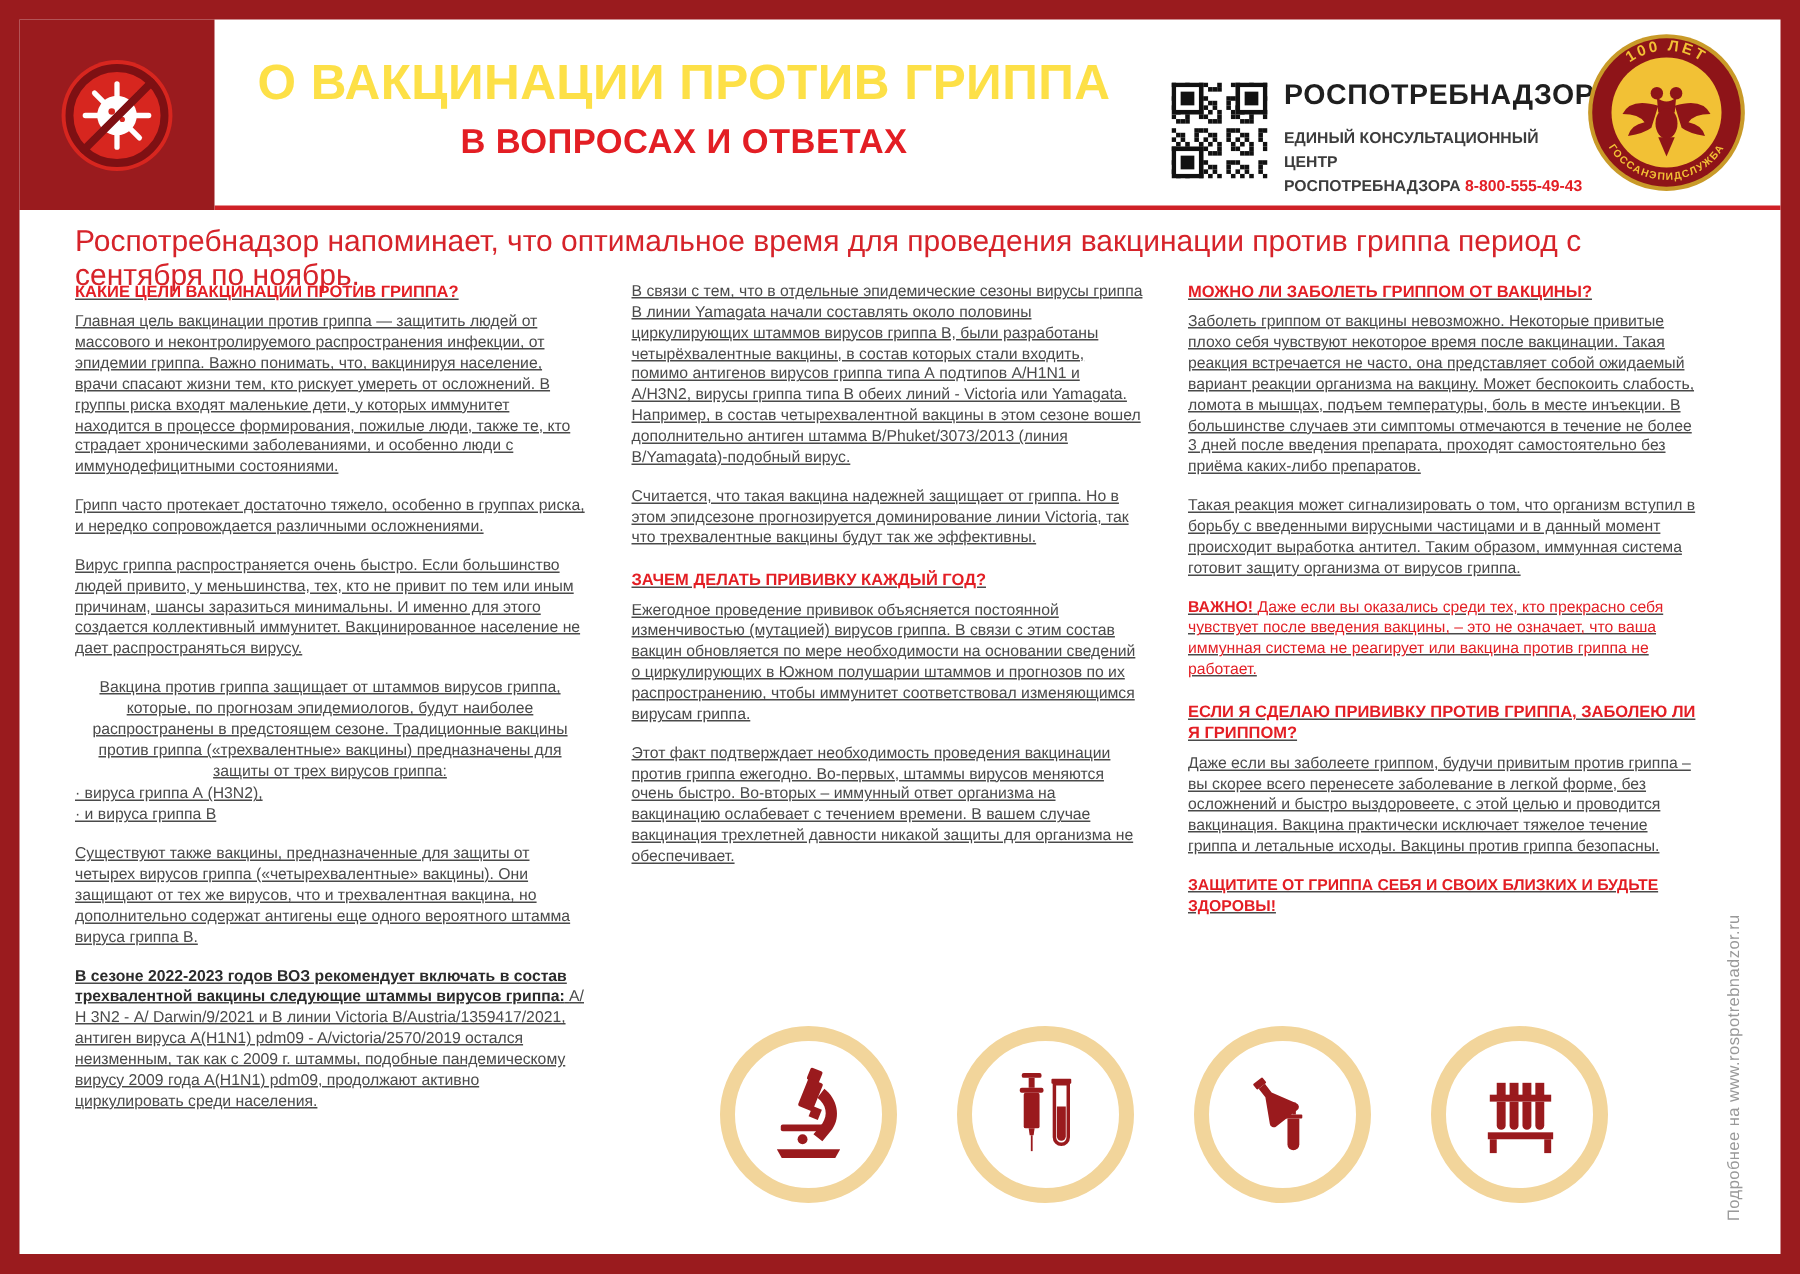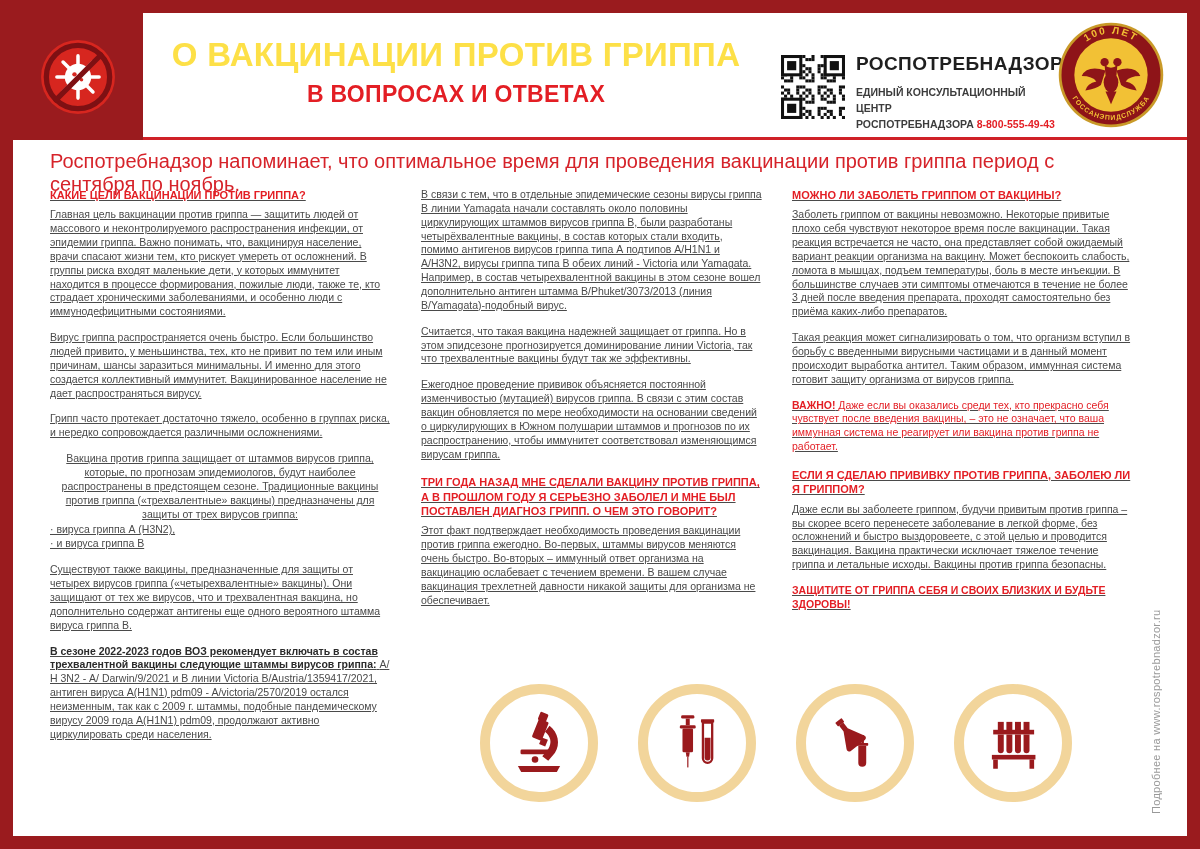--- a/index.html
+++ b/index.html
@@ -289,35 +289,35 @@
     </svg>
   </div>
 
   <div class="rule"></div>
 
   <p class="intro">Роспотребнадзор напоминает, что оптимальное время для проведения вакцинации против гриппа период с сентября по ноябрь.</p>
 
   <section class="col c1">
     <h3>КАКИЕ ЦЕЛИ ВАКЦИНАЦИИ ПРОТИВ ГРИППА?</h3>
     <p>Главная цель вакцинации против гриппа — защитить людей от массового и неконтролируемого распространения инфекции, от эпидемии гриппа. Важно понимать, что, вакцинируя население, врачи спасают жизни тем, кто рискует умереть от осложнений. В группы риска входят маленькие дети, у которых иммунитет находится в процессе формирования, пожилые люди, также те, кто страдает хроническими заболеваниями, и особенно люди с иммунодефицитными состояниями.</p>
+    <p>Грипп часто протекает достаточно тяжело, особенно в группах риска, и нередко сопровождается различными осложнениями.</p>
     <p>Вирус гриппа распространяется очень быстро. Если большинство людей привито, у меньшинства, тех, кто не привит по тем или иным причинам, шансы заразиться минимальны. И именно для этого создается коллективный иммунитет. Вакцинированное население не дает распространяться вирусу.</p>
-    <p>Грипп часто протекает достаточно тяжело, особенно в группах риска, и нередко сопровождается различными осложнениями.</p>
     <p class="mb0">Вакцина против гриппа защищает от штаммов вирусов гриппа, которые, по прогнозам эпидемиологов, будут наиболее распространены в предстоящем сезоне. Традиционные вакцины против гриппа («трехвалентные» вакцины) предназначены для защиты от трех вирусов гриппа:</p>
     <div class="li">· вируса гриппа А (H3N2),</div>
     <div class="li liend">· и вируса гриппа В</div>
     <p>Существуют также вакцины, предназначенные для защиты от четырех вирусов гриппа («четырехвалентные» вакцины). Они защищают от тех же вирусов, что и трехвалентная вакцина, но дополнительно содержат антигены еще одного вероятного штамма вируса гриппа В.</p>
     <p><strong class="dark">В сезоне 2022-2023 годов ВОЗ рекомендует включать в состав трехвалентной вакцины следующие штаммы вирусов гриппа:</strong>
        <span>А/Н 3N2 - А/ Darwin/9/2021 и В линии Victoria B/Austria/1359417/2021, антиген вируса A(H1N1) pdm09 - A/victoria/2570/2019 остался неизменным, так как с 2009 г. штаммы, подобные пандемическому вирусу 2009 года A(H1N1) pdm09, продолжают активно циркулировать среди населения.</span></p>
   </section>
 
   <section class="col c2">
     <p>В связи с тем, что в отдельные эпидемические сезоны вирусы гриппа В линии Yamagata начали составлять около половины циркулирующих штаммов вирусов гриппа В, были разработаны четырёхвалентные вакцины, в состав которых стали входить, помимо антигенов вирусов гриппа типа А подтипов А/H1N1 и А/H3N2, вирусы гриппа типа В обеих линий - Victoria или Yamagata. Например, в состав четырехвалентной вакцины в этом сезоне вошел дополнительно антиген штамма B/Phuket/3073/2013 (линия B/Yamagata)-подобный вирус.</p>
     <p>Считается, что такая вакцина надежней защищает от гриппа. Но в этом эпидсезоне прогнозируется доминирование линии Victoria, так что трехвалентные вакцины будут так же эффективны.</p>
+    <h3>ЗАЧЕМ ДЕЛАТЬ ПРИВИВКУ КАЖДЫЙ ГОД?</h3>
     <p>Ежегодное проведение прививок объясняется постоянной изменчивостью (мутацией) вирусов гриппа. В связи с этим состав вакцин обновляется по мере необходимости на основании сведений о циркулирующих в Южном полушарии штаммов и прогнозов по их распространению, чтобы иммунитет соответствовал изменяющимся вирусам гриппа.</p>
-    <h3>ТРИ ГОДА НАЗАД МНЕ СДЕЛАЛИ ВАКЦИНУ ПРОТИВ ГРИППА, А В ПРОШЛОМ ГОДУ Я СЕРЬЕЗНО ЗАБОЛЕЛ И МНЕ БЫЛ ПОСТАВЛЕН ДИАГНОЗ ГРИПП. О ЧЕМ ЭТО ГОВОРИТ?</h3>
     <p>Этот факт подтверждает необходимость проведения вакцинации против гриппа ежегодно. Во-первых, штаммы вирусов меняются очень быстро. Во-вторых – иммунный ответ организма на вакцинацию ослабевает с течением времени. В вашем случае вакцинация трехлетней давности никакой защиты для организма не обеспечивает.</p>
   </section>
 
   <section class="col c3">
     <h3>МОЖНО ЛИ ЗАБОЛЕТЬ ГРИППОМ ОТ ВАКЦИНЫ?</h3>
     <p>Заболеть гриппом от вакцины невозможно. Некоторые привитые плохо себя чувствуют некоторое время после вакцинации. Такая реакция встречается не часто, она представляет собой ожидаемый вариант реакции организма на вакцину. Может беспокоить слабость, ломота в мышцах, подъем температуры, боль в месте инъекции. В большинстве случаев эти симптомы отмечаются в течение не более 3 дней после введения препарата, проходят самостоятельно без приёма каких-либо препаратов.</p>
     <p>Такая реакция может сигнализировать о том, что организм вступил в борьбу с введенными вирусными частицами и в данный момент происходит выработка антител. Таким образом, иммунная система готовит защиту организма от вирусов гриппа.</p>
     <p class="red-note"><strong>ВАЖНО!</strong>
        <span>Даже если вы оказались среди тех, кто прекрасно себя чувствует после введения вакцины, – это не означает, что ваша иммунная система не реагирует или вакцина против гриппа не работает.</span></p>
     <h3>ЕСЛИ Я СДЕЛАЮ ПРИВИВКУ ПРОТИВ ГРИППА, ЗАБОЛЕЮ ЛИ Я ГРИППОМ?</h3>

